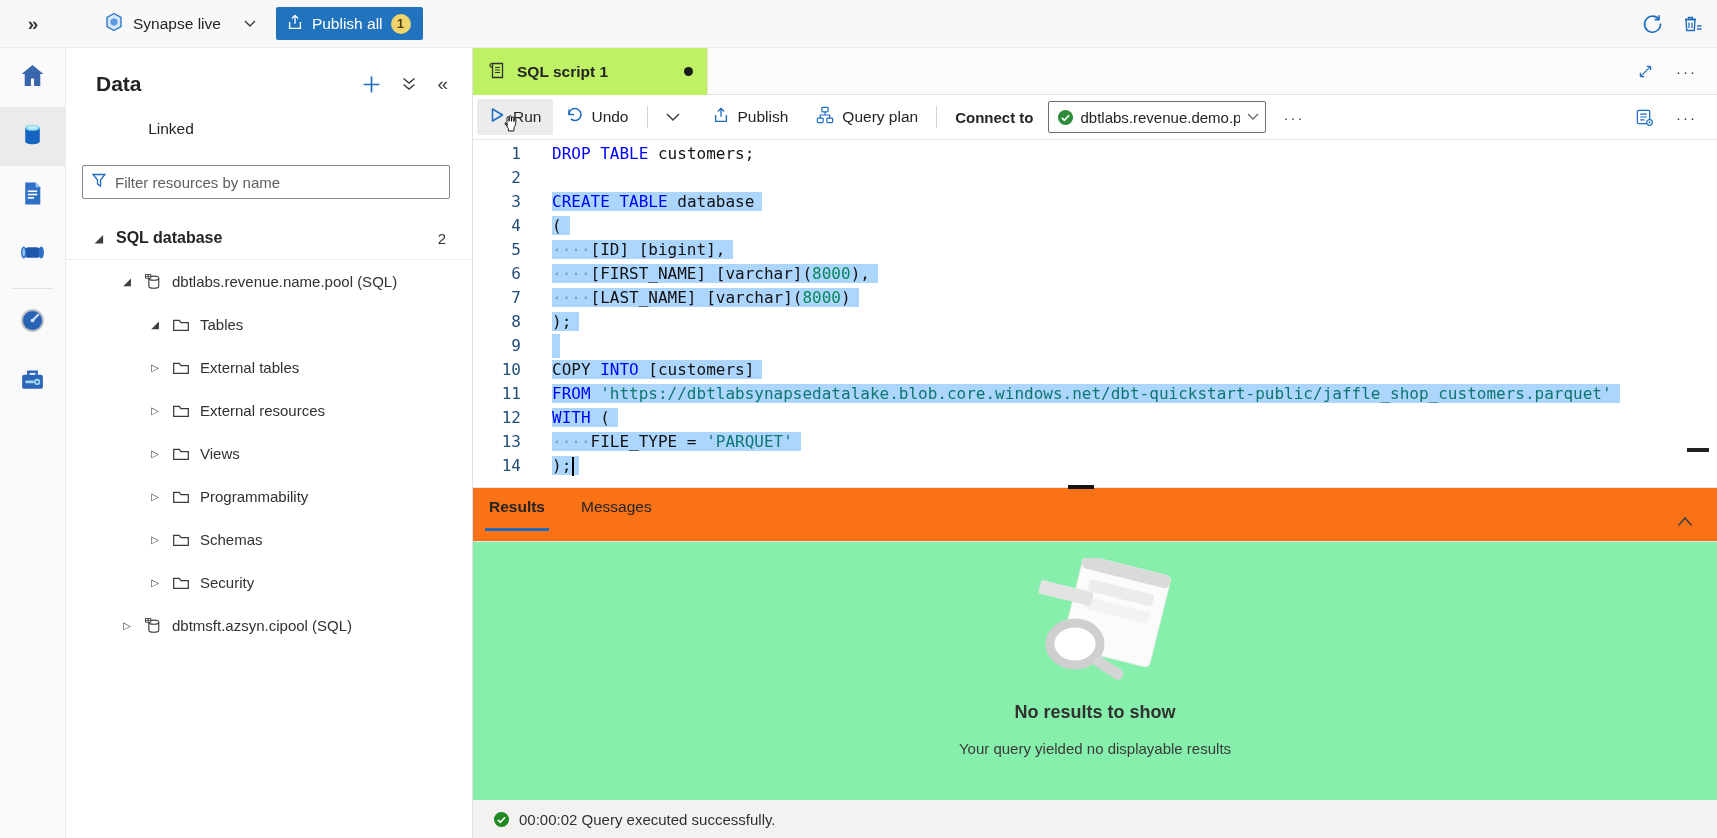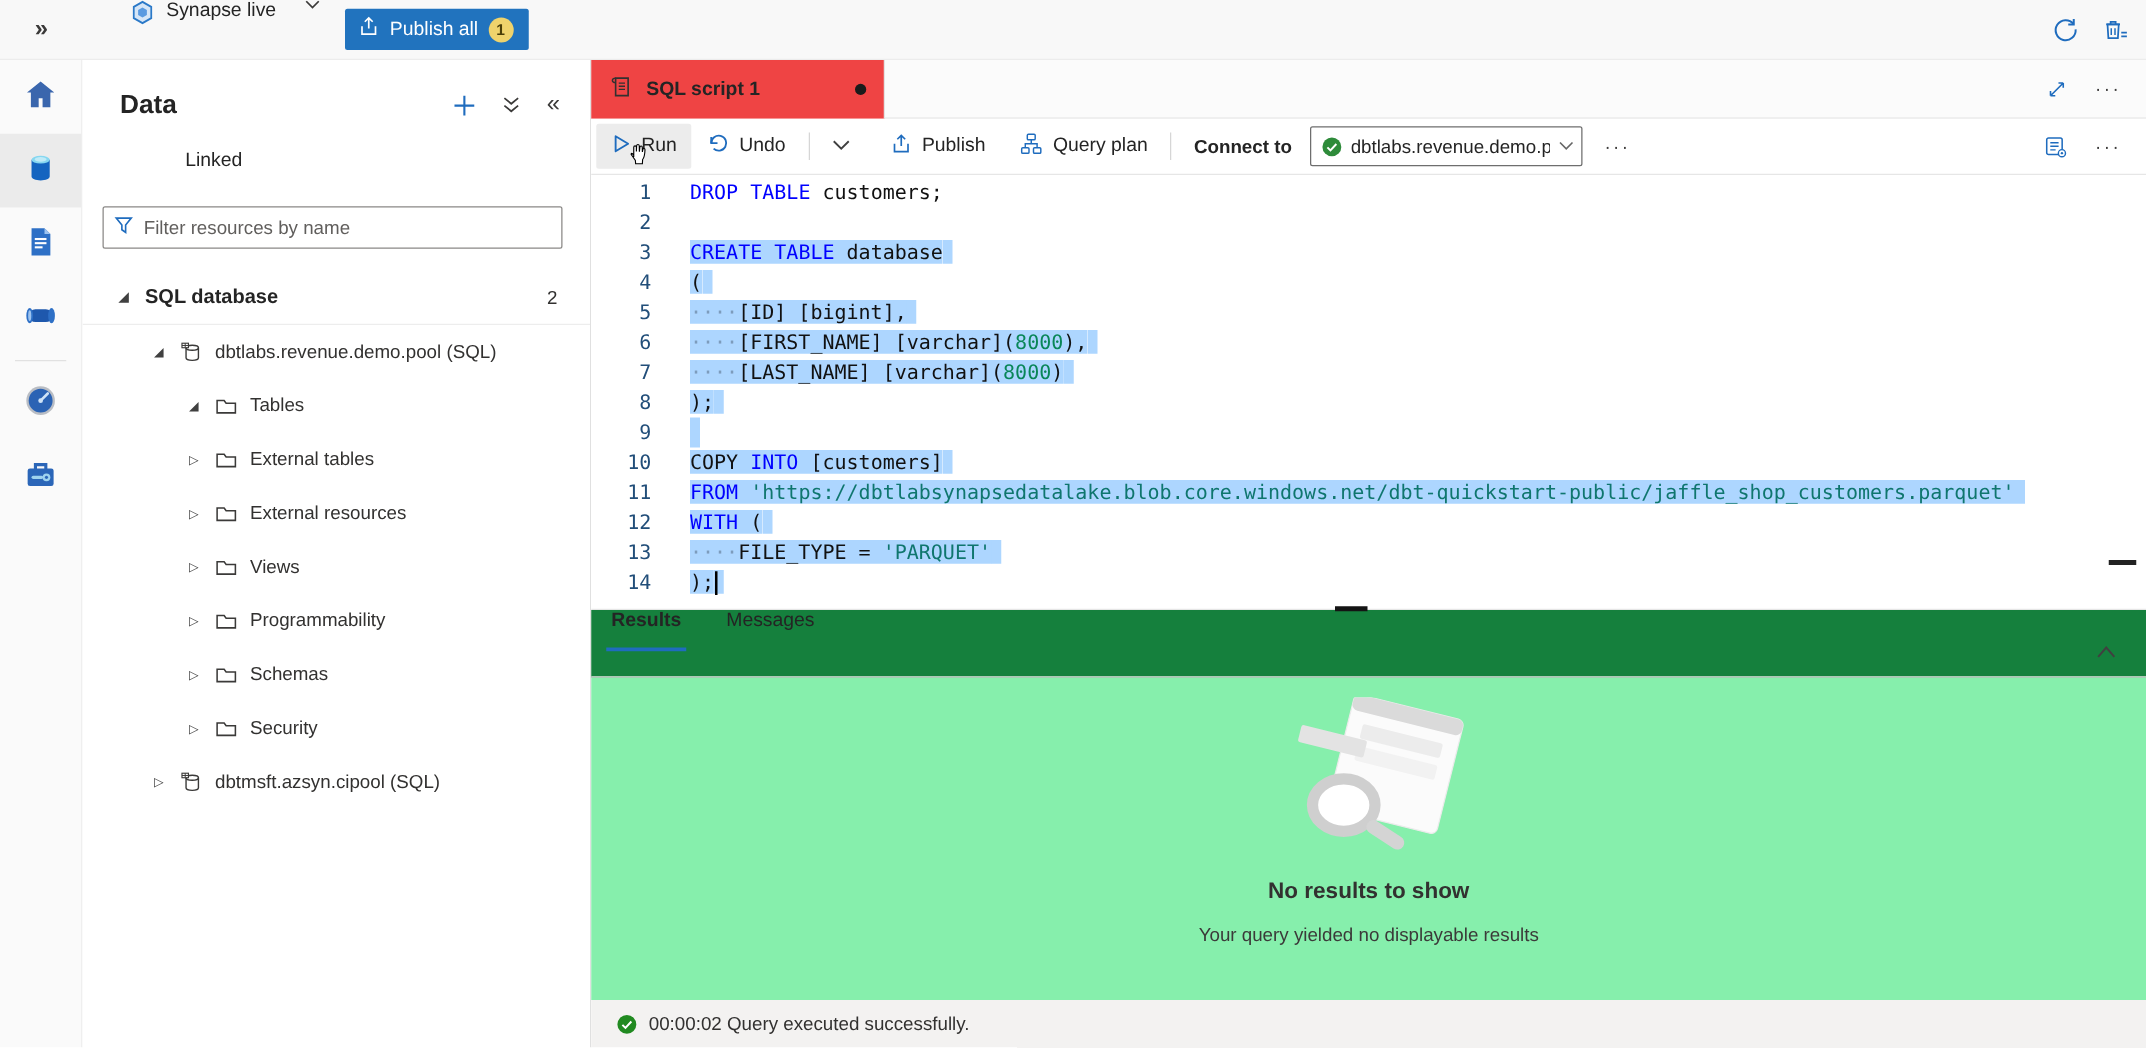--- a/index.html
+++ b/index.html
@@ -2,21 +2,21 @@
 <html><head>
 <meta charset="utf-8">
 <style>
   * { margin:0; padding:0; box-sizing:border-box; }
   html,body { width:1717px; height:838px; overflow:hidden; font-family:"Liberation Sans", sans-serif; background:#fff; color:#242424; }
   body { position:relative; }
 
   
   .top-bar { height:48px; background:#f8f8f8; border-bottom:1px solid #ececec; display:flex; align-items:center; }
   .rail-expand { width:66px; text-align:center; font-size:19px; font-weight:bold; color:#3b3a39; cursor:pointer; }
-  .tb-item { display:flex; align-items:flex-start; gap:9px; font-size:15.5px; color:#242424; cursor:pointer; padding:0 10px; height:100%; }
+  .tb-item { display:flex; align-items:center; gap:9px; font-size:15.5px; color:#242424; cursor:pointer; padding:0 10px; height:100%; }
   .env-picker { margin-left:28px; }
   .env-picker .chev svg { display:block; }
   .validate-btn { margin-left:28px; }
   .publish-btn { margin-left:10px; background:#2173be; color:#fff; height:33px; border-radius:2px; padding:0 12px 0 10px; display:flex; align-items:center; gap:8px; font-size:15.5px; cursor:pointer; }
   .publish-badge { background:#efd36c; color:#4a3e08; font-size:12.5px; font-weight:bold; width:20px; height:20px; border-radius:50%; display:flex; align-items:center; justify-content:center; }
   .tb-right { margin-left:auto; display:flex; align-items:center; gap:18px; padding-right:14px; }
   .icon-btn { cursor:pointer; display:flex; align-items:center; justify-content:center; }
 
   
   .app-body { display:flex; height:790px; }
@@ -44,21 +44,21 @@
   .tree-row.section { font-size:16px; font-weight:bold; color:#242424; border-bottom:1px solid #ededed; }
   .expander { width:14px; font-size:10px; color:#404040; text-align:center; flex:none; }
   .node-icon { width:18px; height:18px; flex:none; display:flex; align-items:center; }
   .node-icon svg { width:18px; height:18px; }
   .node-label { white-space:nowrap; }
   .node-count { margin-left:auto; margin-right:26px; font-weight:normal; font-size:15px; color:#323130; }
 
   
   .main { flex:1; display:flex; flex-direction:column; position:relative; background:#fff; }
   .tab-strip { height:47px; display:flex; background:#fbfbfb; }
-  .doc-tab { width:235px; background:#ef4444; border-right:1px solid #e3e3e3; display:flex; align-items:center; gap:10px; padding:0 14px; cursor:pointer; }
+  .doc-tab { width:235px; background:#bef264; border-right:1px solid #e3e3e3; display:flex; align-items:center; gap:10px; padding:0 14px; cursor:pointer; }
   .doc-tab-title { font-size:15.5px; font-weight:bold; color:#242424; }
   .dirty-dot { width:9px; height:9px; border-radius:50%; background:#1b1b1b; margin-left:auto; }
   .strip-rest { flex:1; border-bottom:1px solid #e3e3e3; display:flex; align-items:center; justify-content:flex-end; gap:22px; padding-right:20px; }
   .more-dots { color:#3b3a39; font-size:15px; letter-spacing:2px; cursor:pointer; }
 
   .toolbar { height:45px; background:#fff; border-bottom:1px solid #e6e6e6; display:flex; align-items:center; padding-left:4px; }
   .tool-btn { display:flex; align-items:center; gap:8px; font-size:15.5px; color:#242424; padding:0 12px; height:36px; border-radius:2px; cursor:pointer; }
   .tool-btn.hover { background:#ececec; }
   .tool-sep { width:1px; height:22px; background:#d6d6d6; margin:0 6px; }
   .connect-label { font-weight:bold; font-size:15px; margin:0 14px 0 12px; }
@@ -76,21 +76,21 @@
   .sel-nl { display:inline-block; width:8px; height:24px; background:#add6ff; box-shadow:none; vertical-align:top; }
   .tk-kw { color:#0000ff; }
   .tk-pl { color:#111111; }
   .tk-nm { color:#098658; }
   .tk-st { color:#0f766e; }
   .tk-ws { color:#7d9cbc; }
   .caret { display:inline-block; width:2px; height:19px; background:#000; vertical-align:middle; margin-left:1px; }
   .hsb-dash { position:absolute; right:8px; top:308px; width:22px; height:4px; background:#222; }
 
   
-  .results-tabs { height:54px; display:flex; align-items:flex-start; border-bottom:1px solid #e0e0e0; position:relative; background:#15803d; }
+  .results-tabs { height:54px; display:flex; align-items:center; border-bottom:1px solid #e0e0e0; position:relative; background:#f97316; }
   .res-tab { font-size:15.5px; color:#242424; padding:0 4px 12px; margin-left:12px; cursor:pointer; border-bottom:3px solid transparent; }
   .res-tab.active { font-weight:bold; border-bottom-color:#1f6cbe; }
   .res-tab + .res-tab { margin-left:28px; }
   .collapse-results { position:absolute; right:24px; bottom:14px; cursor:pointer; }
   .splitter-grip { position:absolute; top:-3px; left:595px; width:26px; height:4px; background:#141414; cursor:row-resize; }
 
   .results-content { height:258px; background:#86efac; display:flex; flex-direction:column; align-items:center; padding-top:16px; }
   .empty-illustration { width:160px; height:130px; }
   .empty-title { font-size:18px; font-weight:bold; color:#323130; margin-top:14px; }
   .empty-subtitle { font-size:15px; color:#3b3a39; margin-top:17px; }
@@ -254,21 +254,21 @@
         <div class="tree-row" style="padding-left: 54px;">
           <span class="expander">◢</span>
           <span class="node-icon">
             <svg viewBox="0 0 16 16">
               <ellipse cx="8.7" cy="4.6" rx="4.4" ry="1.8" fill="none" stroke="#3b3a39"></ellipse>
               <path d="M4.3 4.6v7.2c0 1 2 1.8 4.4 1.8s4.4-.8 4.4-1.8V4.6" fill="none" stroke="#3b3a39"></path>
               <rect x="1.4" y="1.4" width="4.6" height="3.2" fill="#fff" stroke="#3b3a39" stroke-width="0.8"></rect>
               <path d="M1.4 3h4.6M3.7 1.4v3.2" stroke="#3b3a39" stroke-width="0.7"></path>
             </svg>
           </span>
-          <span class="node-label">dbtlabs.revenue.demo.pool (SQL)</span>
+          <span class="node-label">dbtlabs.revenue.name.pool (SQL)</span>
         </div>
         <div class="tree-row" style="padding-left: 82px;">
           <span class="expander">◢</span>
           <span class="node-icon">
             <svg viewBox="0 0 16 16">
               <path d="M1.5 12.7V3.9h5l1.4 1.9h6.6v6.9z" fill="none" stroke="#3b3a39" stroke-width="1.1"></path>
             </svg>
           </span>
           <span class="node-label">Tables</span>
         </div>

